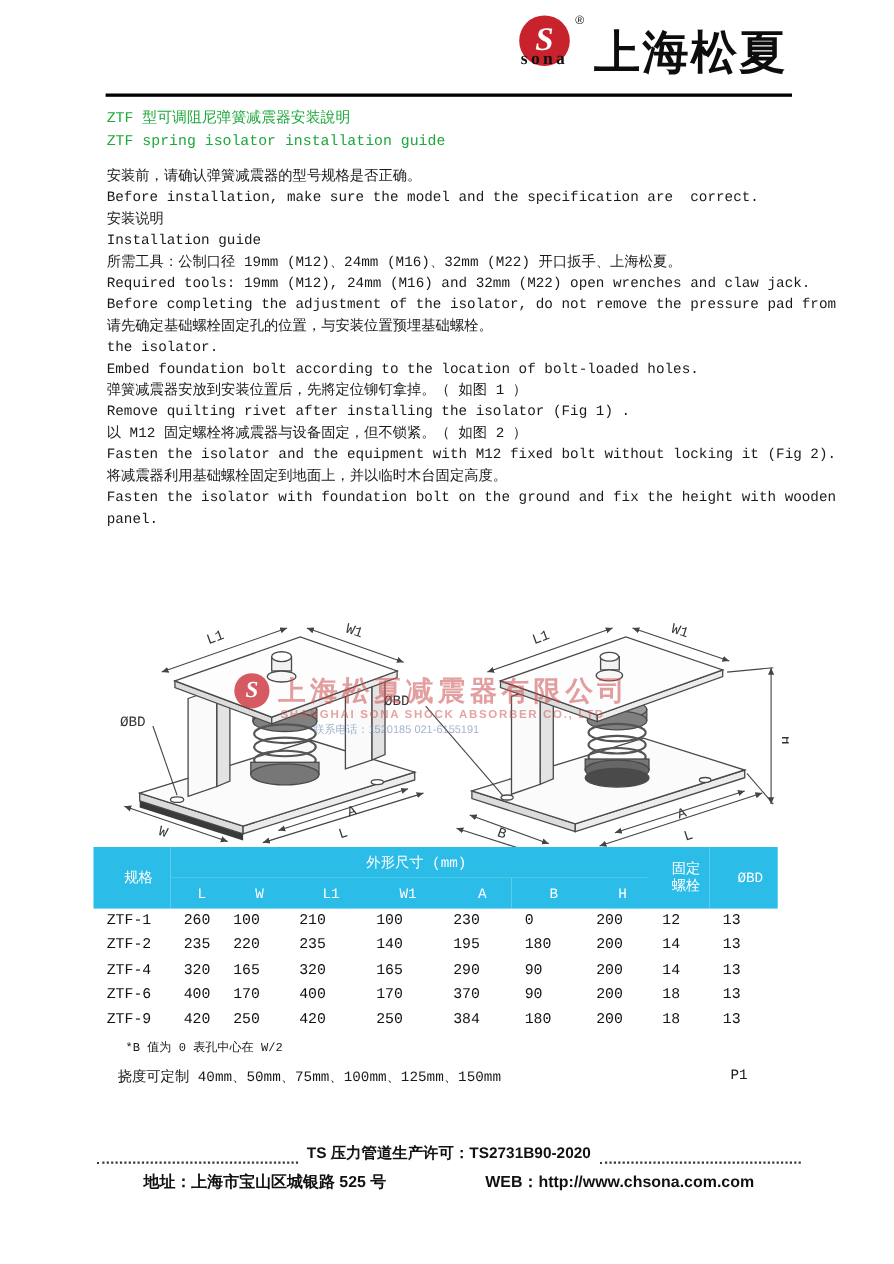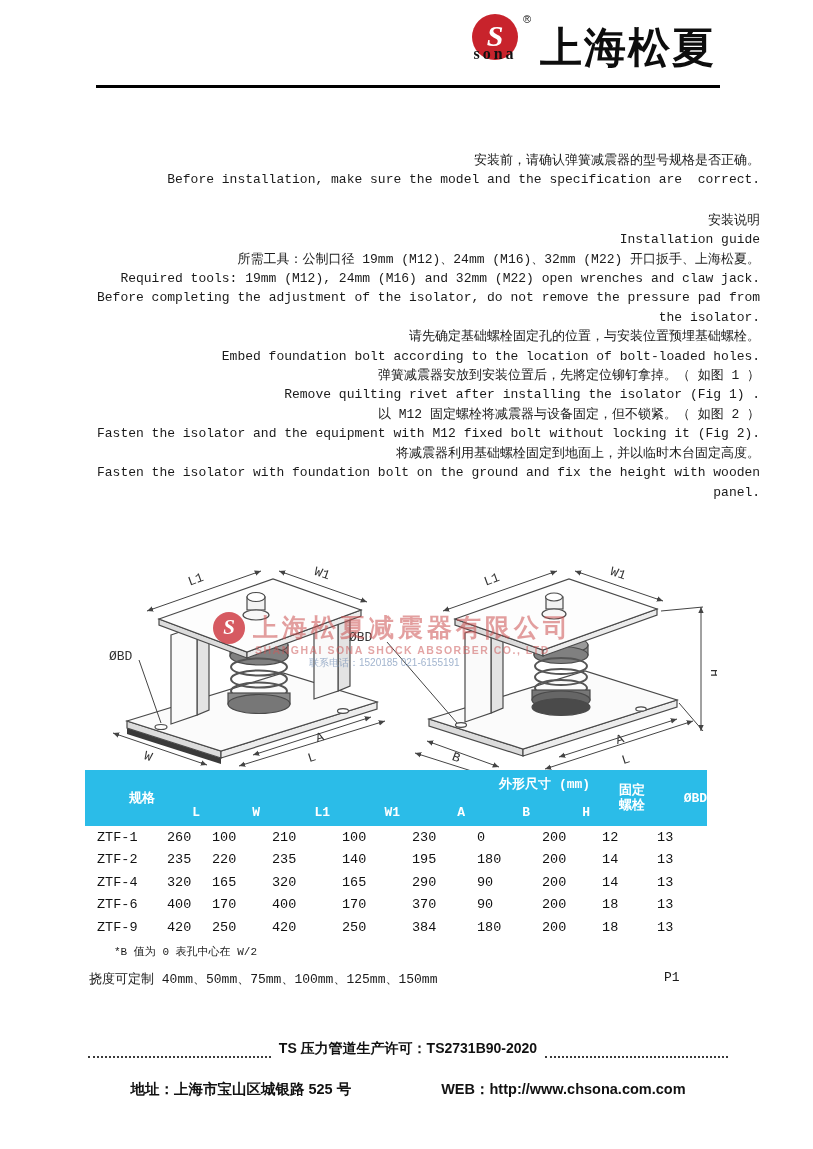--- a/index.html
+++ b/index.html
@@ -19,85 +19,89 @@
   .brand-cn{position:absolute;left:540px;top:20px;font-family:"Liberation Sans",sans-serif;
             font-weight:900;font-size:42px;color:#0d0d0d;letter-spacing:2px;}
   .header-rule{position:absolute;left:96px;top:85px;width:624px;height:3px;background:#000;}
 
   
   .doc-title{position:absolute;left:97px;top:98px;color:#1ea83c;font-size:13.5px;line-height:21px;}
   .doc-title div{white-space:pre;}
 
   
   .body-text{position:absolute;left:97px;top:151px;font-size:13px;line-height:19.4px;}
-  .bline{white-space:pre;text-align:right;}
-  .bline.gap{margin-top:21px;}
+  .bline{white-space:pre;}
+  .bline.gap{}
 
   
   .diagram{position:absolute;left:97px;top:527px;width:620px;height:243px;}
   .dim-text{font-family:"Liberation Mono","DejaVu Sans Mono",monospace;font-size:13px;fill:#333;}
   .watermark{position:absolute;left:116px;top:84px;width:440px;pointer-events:none;}
   .wm-row{display:flex;align-items:center;gap:8px;}
   .wm-logo{width:32px;height:32px;border-radius:50%;background:rgba(200,35,44,.75);
            color:#fff;display:flex;align-items:center;justify-content:center;
            font-family:"Liberation Serif",serif;font-style:italic;font-weight:bold;font-size:21px;flex:0 0 32px;}
   .wm-cn{font-size:25px;letter-spacing:4px;color:rgba(204,80,80,.55);white-space:nowrap;
          font-family:"Liberation Sans",sans-serif;font-weight:bold;}
   .wm-en{margin-left:42px;font-size:10.5px;letter-spacing:1.5px;color:rgba(204,90,90,.55);
          font-family:"Liberation Sans",sans-serif;font-weight:bold;white-space:nowrap;}
-  .wm-phone{margin-left:96px;font-size:10px;color:rgba(110,140,180,.65);
+  .wm-phone{margin-left:72px;font-size:10px;color:rgba(110,140,180,.65);
             font-family:"Liberation Sans",sans-serif;white-space:nowrap;}
 
   
   .spec-table{position:absolute;left:85px;top:770px;width:622px;border-collapse:collapse;
               table-layout:fixed;}
-  .spec-table th{background:#2bbce8;color:#fff;font-weight:bold;font-size:13px;
-                 text-align:right;padding:3px 0 3px 12px;height:22px;vertical-align:middle;}
+  .spec-table th{background:#2bbce8;color:#fff;font-weight:normal;font-size:13px;
+                 text-align:center;padding:3px 0 3px 12px;height:22px;vertical-align:middle;}
   .spec-table td{font-size:13.5px;padding:2px 0 2px 12px;height:18.5px;color:#111;
                  white-space:nowrap;}
   .spec-table .two-line span{display:block;line-height:15px;}
 
   
   .note1{position:absolute;left:114px;top:944px;font-size:11px;white-space:pre;}
-  .note2{position:absolute;left:89px;top:970px;font-size:13px;white-space:pre;}
+  .note2{position:absolute;left:107px;top:970px;font-size:13px;white-space:pre;}
   .page-no{position:absolute;left:664px;top:970px;font-size:13px;}
 
   
   .footer{position:absolute;left:88px;top:1040px;width:640px;
           font-family:"Liberation Sans",sans-serif;}
   .footer-line1{display:flex;align-items:flex-end;}
   .dots{flex:1;height:0;border-top:2px dotted #3a3a3a;}
   .ts-text{padding:0 8px;font-size:14px;font-weight:bold;color:#111;white-space:nowrap;}
-  .footer-line2{margin-top:22px;display:flex;justify-content:center;gap:90px;
+  .footer-line2{margin-top:7px;display:flex;justify-content:center;gap:90px;
                 font-size:14.5px;font-weight:bold;color:#111;}
 </style>
 </head>
 <body>
 
 <div class="page">
 
   <div class="logo-mark">
     <span class="s">S</span>
   </div>
   <div class="logo-reg">®</div>
   <div class="logo-word">sona</div>
   <div class="brand-cn">上海松夏</div>
   <div class="header-rule"></div>
 
+  <div class="doc-title">
+    <div>ZTF 型可调阻尼弹簧减震器安装說明</div>
+    <div>ZTF spring isolator installation guide</div>
+  </div>
 
   <div class="body-text">
       <div class="bline">安装前，请确认弹簧减震器的型号规格是否正确。</div>
       <div class="bline">Before installation, make sure the model and the specification are  correct.</div>
       <div class="bline gap">安装说明</div>
       <div class="bline">Installation guide</div>
       <div class="bline">所需工具：公制口径 19mm (M12)、24mm (M16)、32mm (M22) 开口扳手、上海松夏。</div>
       <div class="bline">Required tools: 19mm (M12), 24mm (M16) and 32mm (M22) open wrenches and claw jack.</div>
       <div class="bline">Before completing the adjustment of the isolator, do not remove the pressure pad from</div>
+      <div class="bline">请先确定基础螺栓固定孔的位置，与安装位置预埋基础螺栓。</div>
       <div class="bline">the isolator.</div>
-      <div class="bline">请先确定基础螺栓固定孔的位置，与安装位置预埋基础螺栓。</div>
       <div class="bline">Embed foundation bolt according to the location of bolt-loaded holes.</div>
       <div class="bline">弹簧减震器安放到安装位置后，先將定位铆钉拿掉。（ 如图 1 ）</div>
       <div class="bline">Remove quilting rivet after installing the isolator (Fig 1) .</div>
       <div class="bline">以 M12 固定螺栓将减震器与设备固定，但不锁紧。（ 如图 2 ）</div>
       <div class="bline">Fasten the isolator and the equipment with M12 fixed bolt without locking it (Fig 2).</div>
       <div class="bline">将减震器利用基础螺栓固定到地面上，并以临时木台固定高度。</div>
       <div class="bline">Fasten the isolator with foundation bolt on the ground and fix the height with wooden</div>
       <div class="bline">panel.</div>
     </div>
 

